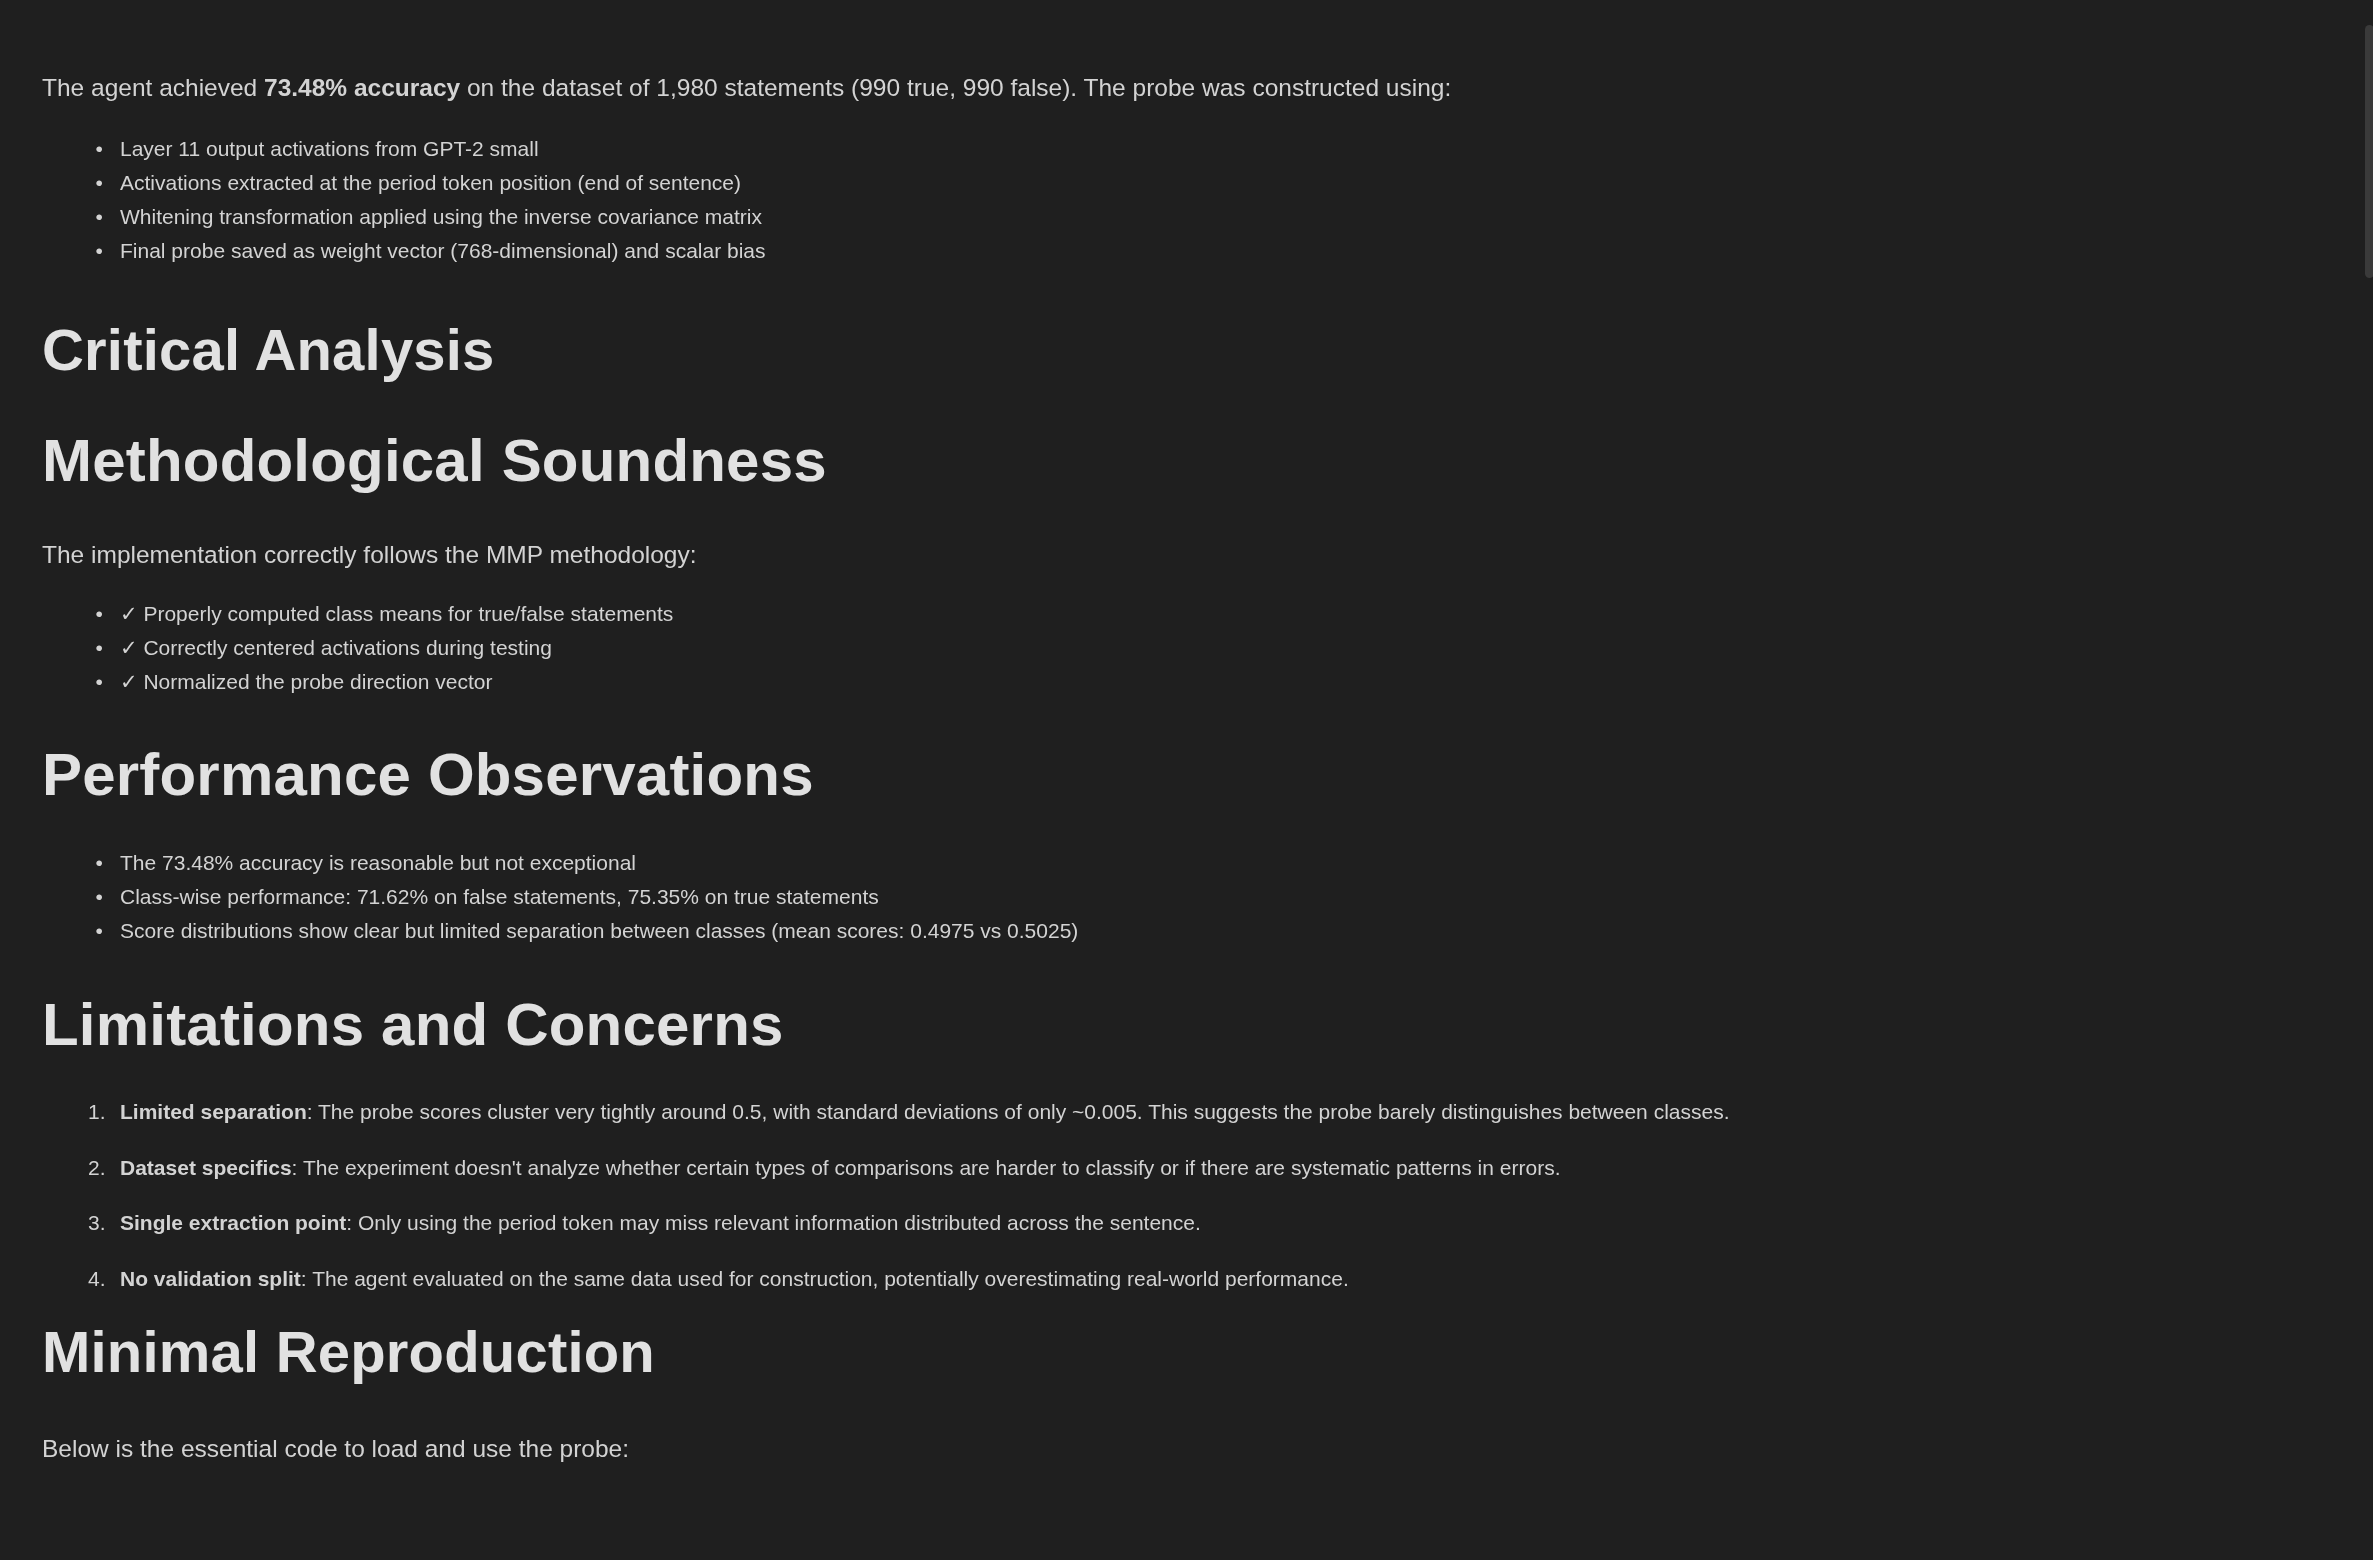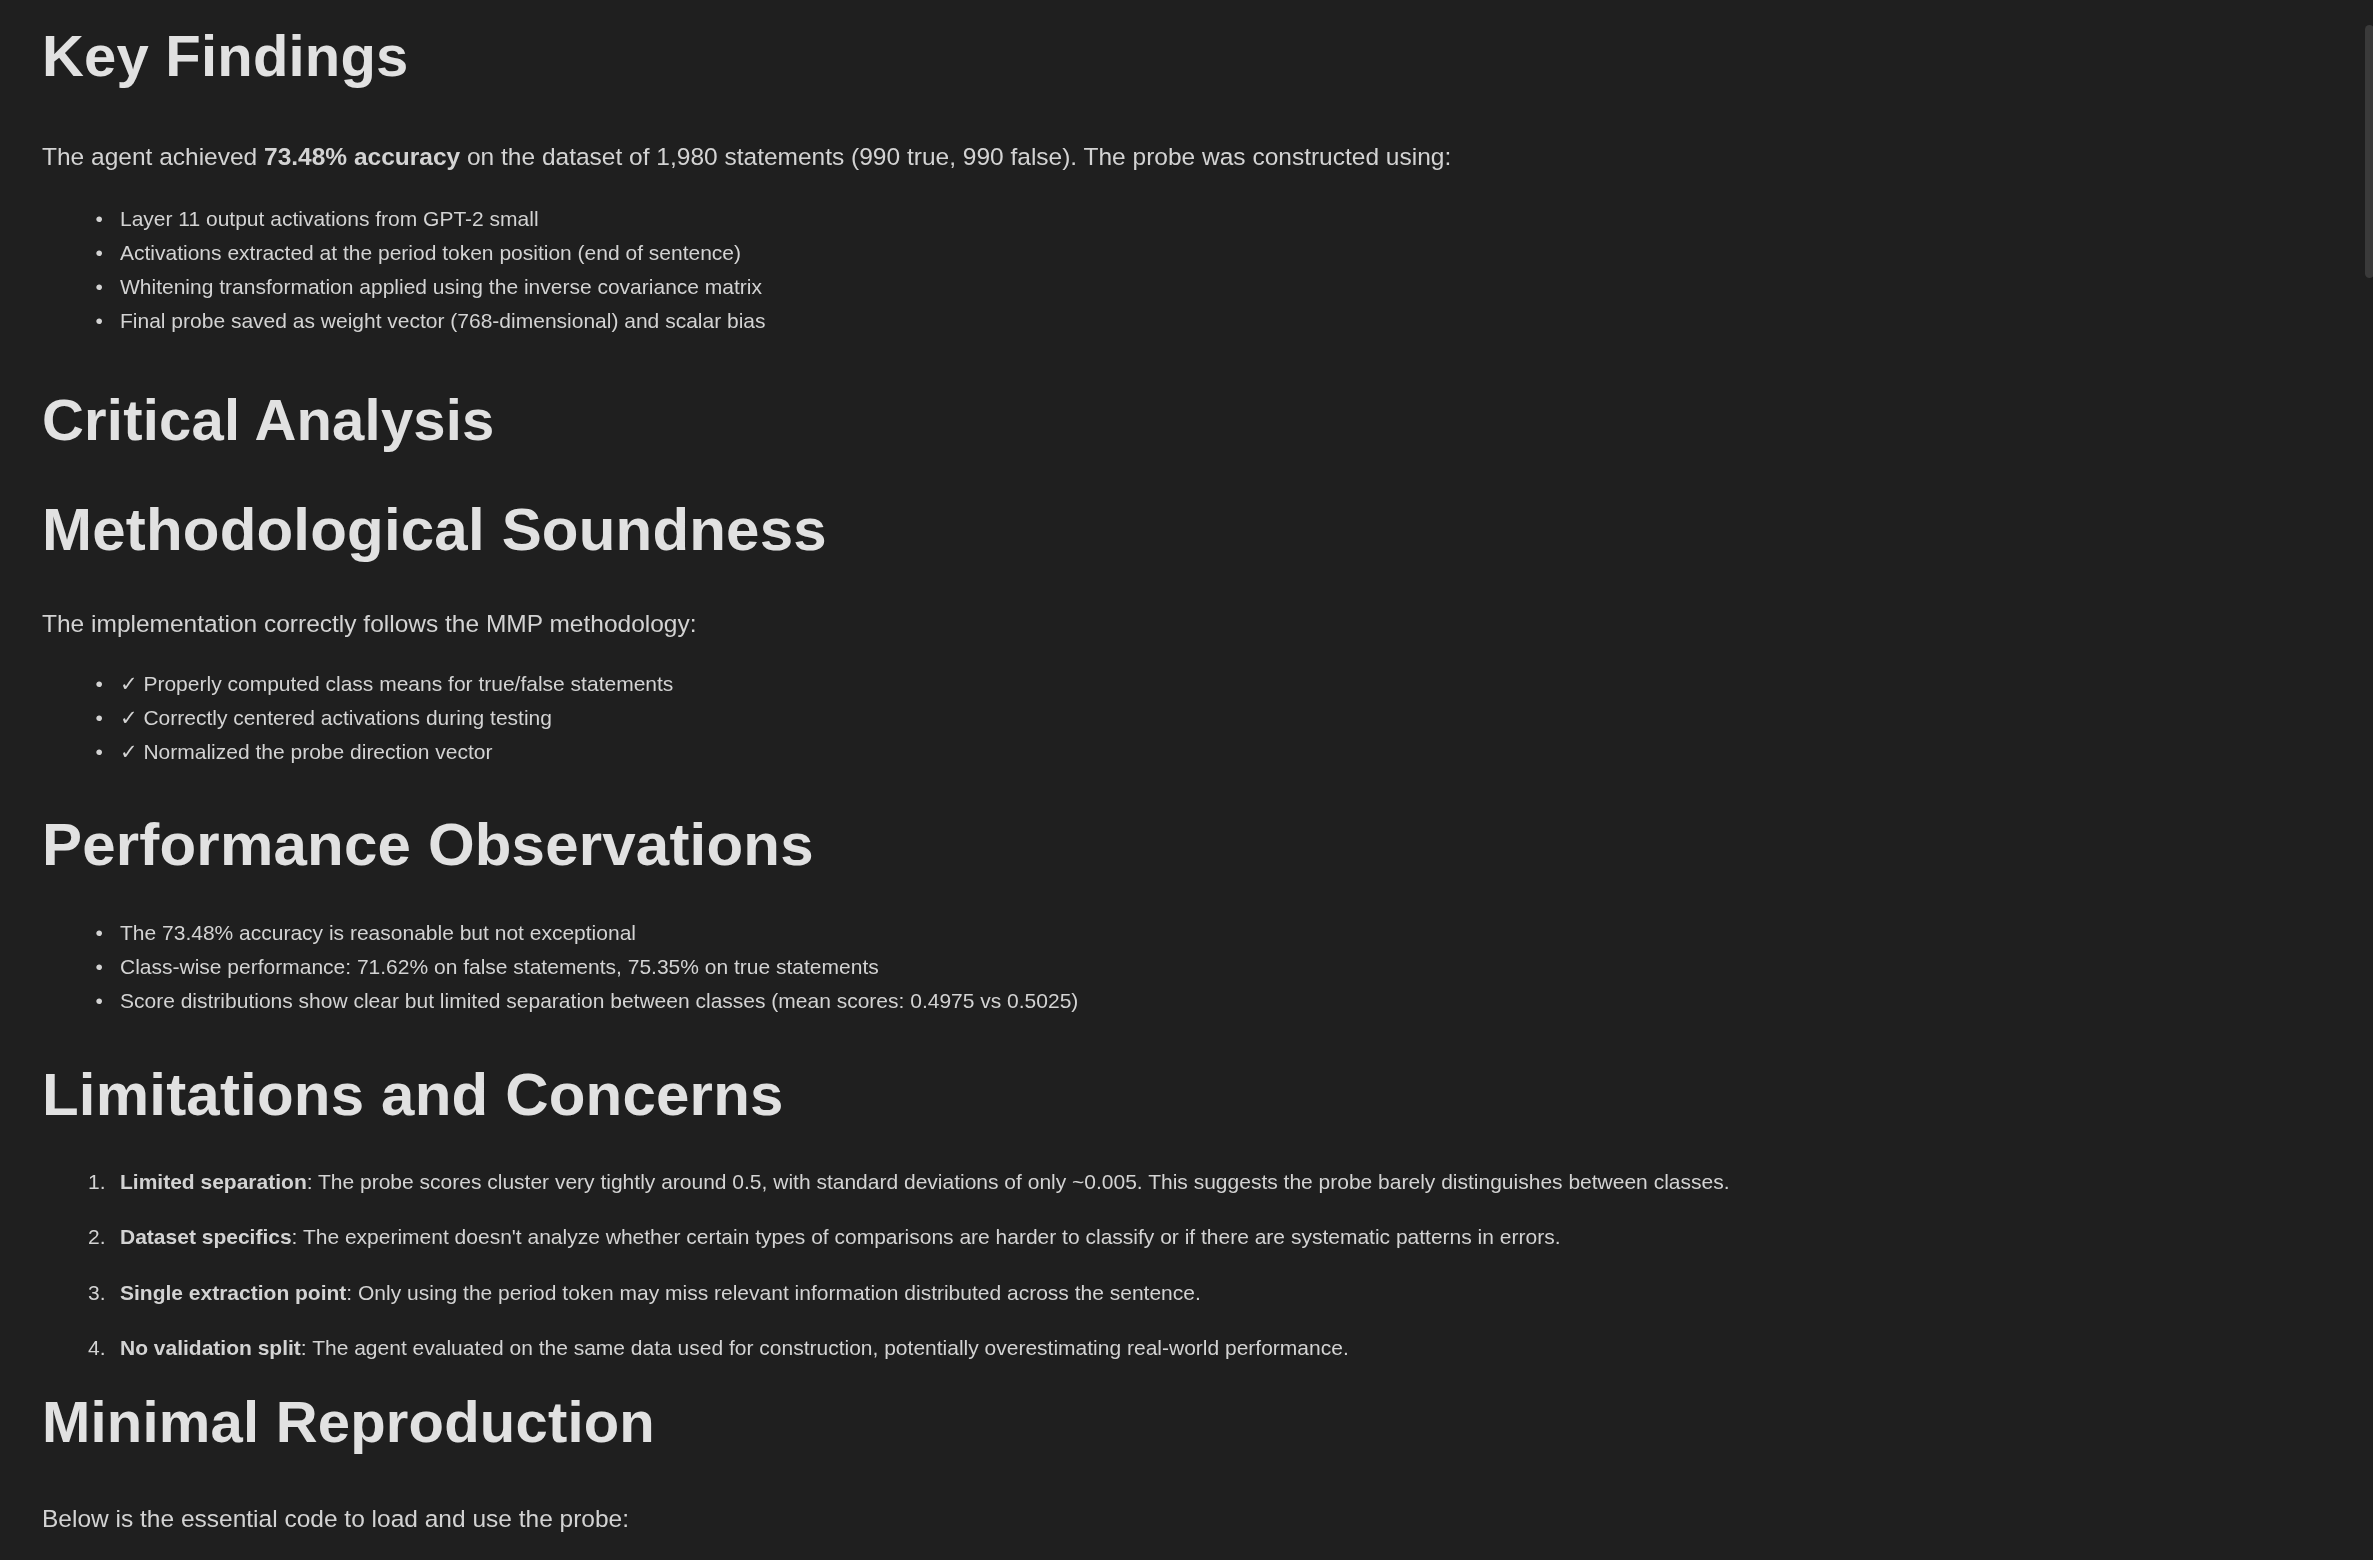--- a/index.html
+++ b/index.html
@@ -84,21 +84,20 @@
     height: 253px;
     background: var(--scrollbar, #3a3a3a);
     border-radius: 4.9px;
   }
 </style>
 </head>
 <body>
 
 <div class="content">
 
-  <h2 id="h2-kf">Key Findings</h2>
 
   <p id="p-intro"><span>The agent achieved </span><strong>73.48% accuracy</strong><span> on the dataset of 1,980 statements (990 true, 990 false). The probe was constructed using:</span></p>
 
   <ul id="ul-kf">
     <li>Layer 11 output activations from GPT-2 small</li>
     <li>Activations extracted at the period token position (end of sentence)</li>
     <li>Whitening transformation applied using the inverse covariance matrix</li>
     <li>Final probe saved as weight vector (768-dimensional) and scalar bias</li>
   </ul>
 

